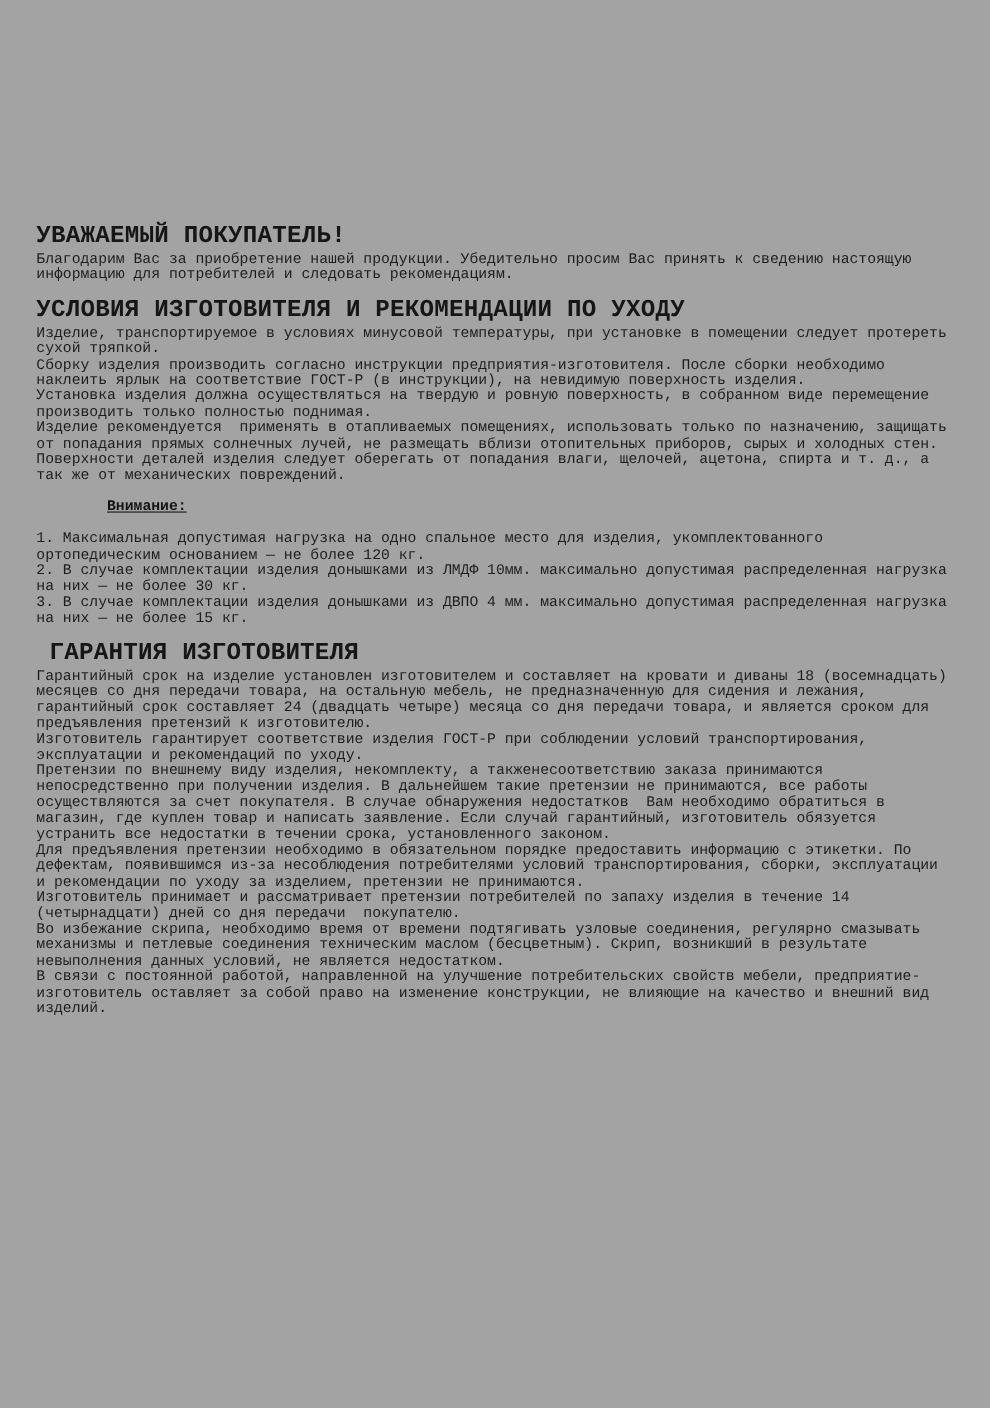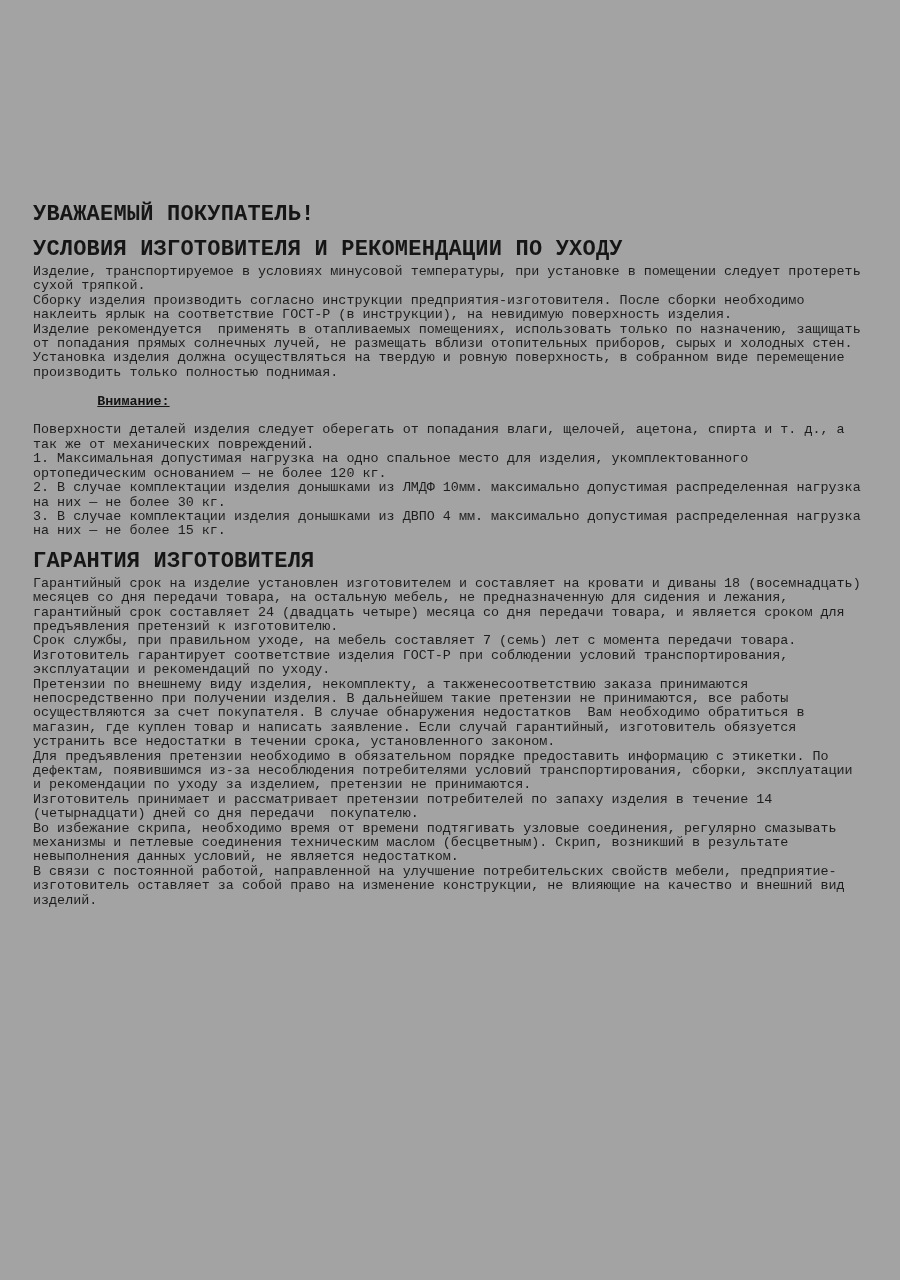--- a/index.html
+++ b/index.html
@@ -27,61 +27,61 @@
   .section { margin: 0; }
   .section-heading {
     font-size: 22px;
     line-height: 25px;
     font-weight: 700;
     color: #161616;
     margin: 0 0 3px 0;
     letter-spacing: 0.2px;
   }
   .section + .section .section-heading { margin-top: 10px; }
-  .section-guarantee .section-heading { margin-top: 12px; }
+  .section-guarantee .section-heading { margin-top: 12px; margin-left: 12px; }
   .section-mechanisms .section-heading { margin-top: 8px; }
   .para {
     margin: 0;
     white-space: pre-wrap;
   }
   .attention {
     font-weight: 700;
     text-decoration: underline;
     color: #141414;
   }
 </style>
 </head>
 <body>
 
 <div class="page">
   <div class="content">
 
     <div class="section section-greeting">
       <h2 class="section-heading">УВАЖАЕМЫЙ ПОКУПАТЕЛЬ!</h2>
+      <p class="para">Благодарим Вас за приобретение нашей продукции. Убедительно просим Вас принять к сведению настоящую информацию для потребителей и следовать рекомендациям.</p>
     </div>
 
     <div class="section section-care">
       <h2 class="section-heading">УСЛОВИЯ ИЗГОТОВИТЕЛЯ И РЕКОМЕНДАЦИИ ПО УХОДУ</h2>
       <p class="para">Изделие, транспортируемое в условиях минусовой температуры, при установке в помещении следует протереть сухой тряпкой.</p>
       <p class="para">Сборку изделия производить согласно инструкции предприятия-изготовителя. После сборки необходимо наклеить ярлык на соответствие ГОСТ-Р (в инструкции), на невидимую поверхность изделия.</p>
+      <p class="para">Установка изделия должна осуществляться на твердую и ровную поверхность, в собранном виде перемещение производить только полностью поднимая.</p>
       <p class="para">Изделие рекомендуется  применять в отапливаемых помещениях, использовать только по назначению, защищать от попадания прямых солнечных лучей, не размещать вблизи отопительных приборов, сырых и холодных стен.</p>
-      <p class="para">Установка изделия должна осуществляться на твердую и ровную поверхность, в собранном виде перемещение производить только полностью поднимая.</p>
+      <p class="para">Поверхности деталей изделия следует оберегать от попадания влаги, щелочей, ацетона, спирта и т. д., а так же от механических повреждений.</p>
       <p class="para">
         <span class="attention">Внимание:</span>
       </p>
-      <p class="para">Поверхности деталей изделия следует оберегать от попадания влаги, щелочей, ацетона, спирта и т. д., а так же от механических повреждений.</p>
       <p class="para">1. Максимальная допустимая нагрузка на одно спальное место для изделия, укомплектованного ортопедическим основанием — не более 120 кг.</p>
       <p class="para">2. В случае комплектации изделия донышками из ЛМДФ 10мм. максимально допустимая распределенная нагрузка на них — не более 30 кг.</p>
       <p class="para">3. В случае комплектации изделия донышками из ДВПО 4 мм. максимально допустимая распределенная нагрузка на них — не более 15 кг.</p>
     </div>
 
     <div class="section section-guarantee">
       <h2 class="section-heading">ГАРАНТИЯ ИЗГОТОВИТЕЛЯ</h2>
       <p class="para">Гарантийный срок на изделие установлен изготовителем и составляет на кровати и диваны 18 (восемнадцать) месяцев со дня передачи товара, на остальную мебель, не предназначенную для сидения и лежания, гарантийный срок составляет 24 (двадцать четыре) месяца со дня передачи товара, и является сроком для предъявления претензий к изготовителю.</p>
-      <p class="para">Срок службы, при правильном уходе, на мебель составляет 7 (семь) лет с момента передачи товара.</p>
       <p class="para">Изготовитель гарантирует соответствие изделия ГОСТ-Р при соблюдении условий транспортирования, эксплуатации и рекомендаций по уходу.</p>
       <p class="para">Претензии по внешнему виду изделия, некомплекту, а такженесоответствию заказа принимаются непосредственно при получении изделия. В дальнейшем такие претензии не принимаются, все работы осуществляются за счет покупателя. В случае обнаружения недостатков  Вам необходимо обратиться в магазин, где куплен товар и написать заявление. Если случай гарантийный, изготовитель обязуется устранить все недостатки в течении срока, установленного законом.</p>
       <p class="para">Для предъявления претензии необходимо в обязательном порядке предоставить информацию с этикетки. По дефектам, появившимся из-за несоблюдения потребителями условий транспортирования, сборки, эксплуатации и рекомендации по уходу за изделием, претензии не принимаются.</p>
       <p class="para">Изготовитель принимает и рассматривает претензии потребителей по запаху изделия в течение 14 (четырнадцати) дней со дня передачи  покупателю.</p>
     </div>
 
     <div class="section section-mechanisms">
       <p class="para">Во избежание скрипа, необходимо время от времени подтягивать узловые соединения, регулярно смазывать механизмы и петлевые соединения техническим маслом (бесцветным). Скрип, возникший в результате невыполнения данных условий, не является недостатком.</p>
       <p class="para">В связи с постоянной работой, направленной на улучшение потребительских свойств мебели, предприятие-изготовитель оставляет за собой право на изменение конструкции, не влияющие на качество и внешний вид изделий.</p>
     </div>

